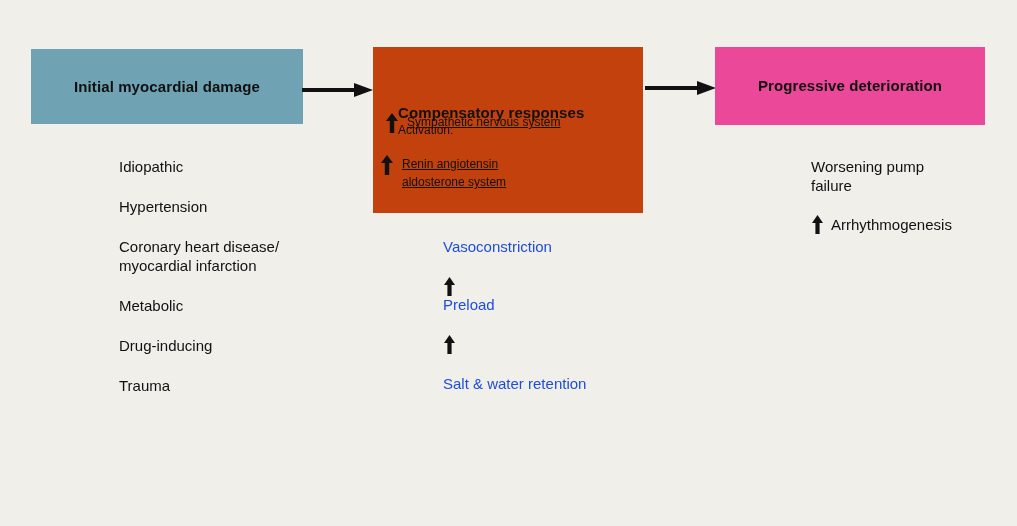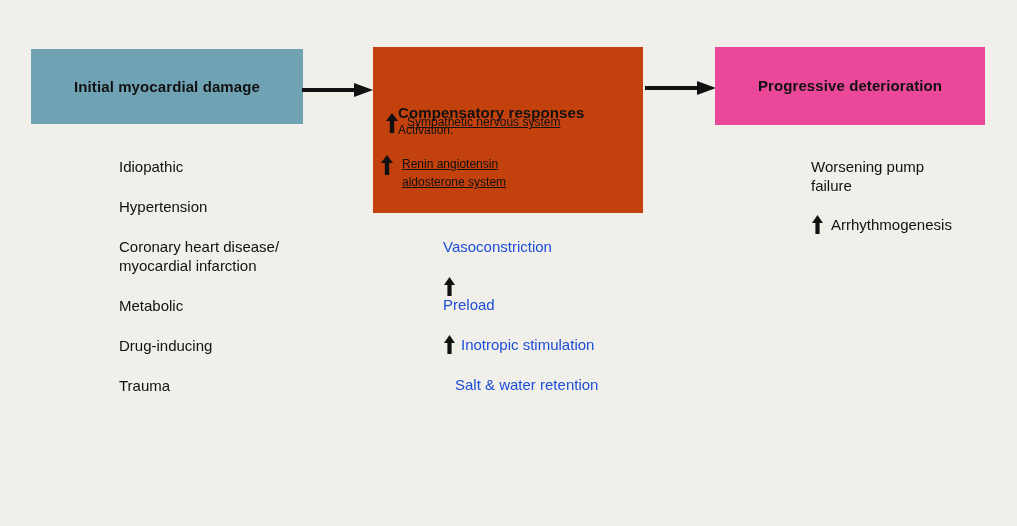--- a/index.html
+++ b/index.html
@@ -152,21 +152,21 @@
   .mid-row.no-arrow .arrow-slot { width: 0; flex: 0 0 0; }
   .mid-row .mtxt {
     font-size: 15px;
     line-height: 19px;
     color: #1d4ed8;
     white-space: pre-line;
   }
   #mid-row-0 { margin-left: 0px; }
   #mid-row-1 { margin-left: 0px; flex-direction: column; }
   #mid-row-2 { margin-left: 0px; }
-  #mid-row-3 { margin-left: 12px; }
+  #mid-row-3 { margin-left: 0px; }
 
   
   #col-right { left: 783px; top: 157px; width: 230px; margin-left: 28px; }
   .right-row {
     display: flex;
     align-items: flex-start;
     margin-bottom: 20px;
   }
   .right-row .arrow-slot {
     width: 20px;
@@ -256,21 +256,20 @@
       </span>
       <span class="mtxt">Preload</span>
     </div>
 
     <div class="mid-row" id="mid-row-2">
       <span class="arrow-slot arrow-up">
         <svg width="13" height="19" viewBox="0 0 13 19" aria-hidden="true">
           <polygon points="6.5,0 12,8 8.6,8 8.6,19 4.4,19 4.4,8 1,8" fill="#111"></polygon>
         </svg>
       </span>
-      <span class="mtxt">Inotropic stimulation</span>
     </div>
 
     <div class="mid-row no-arrow" id="mid-row-3">
       <span class="arrow-slot"></span>
       <span class="mtxt">Salt &amp; water retention</span>
     </div>
   </div>
 
   <div class="col" id="col-right">
 

